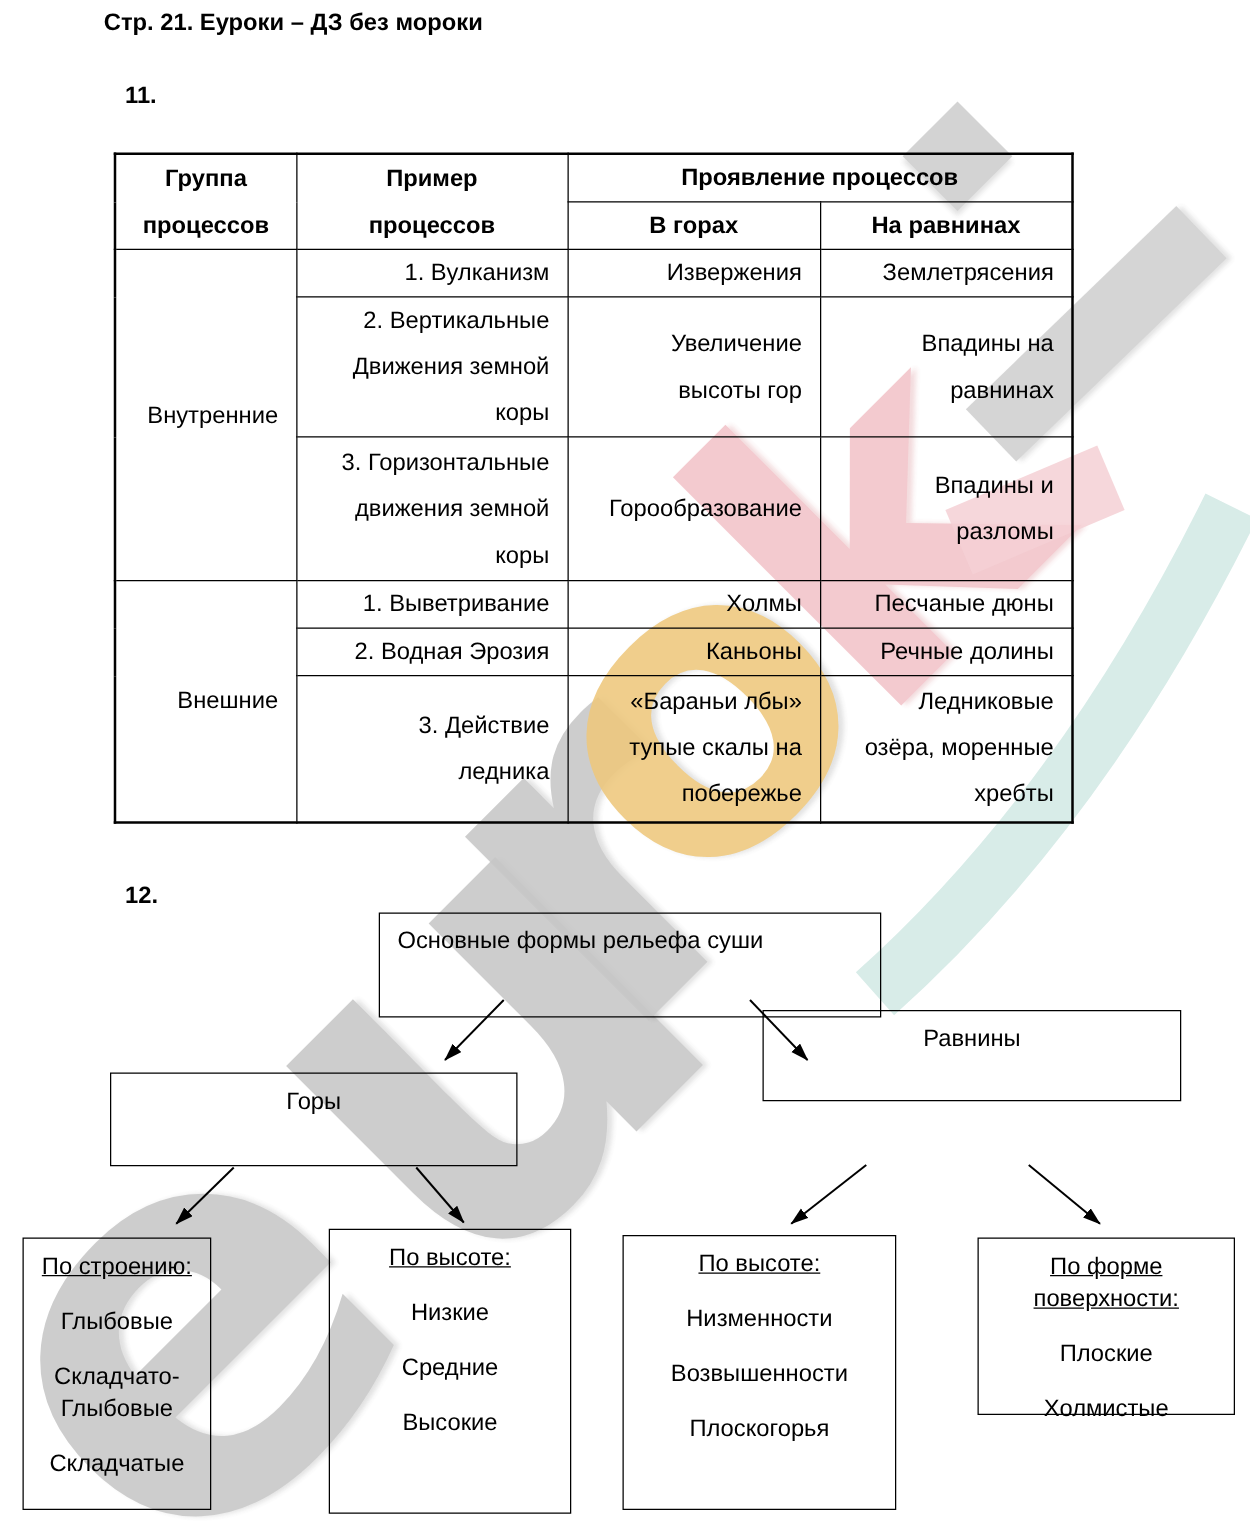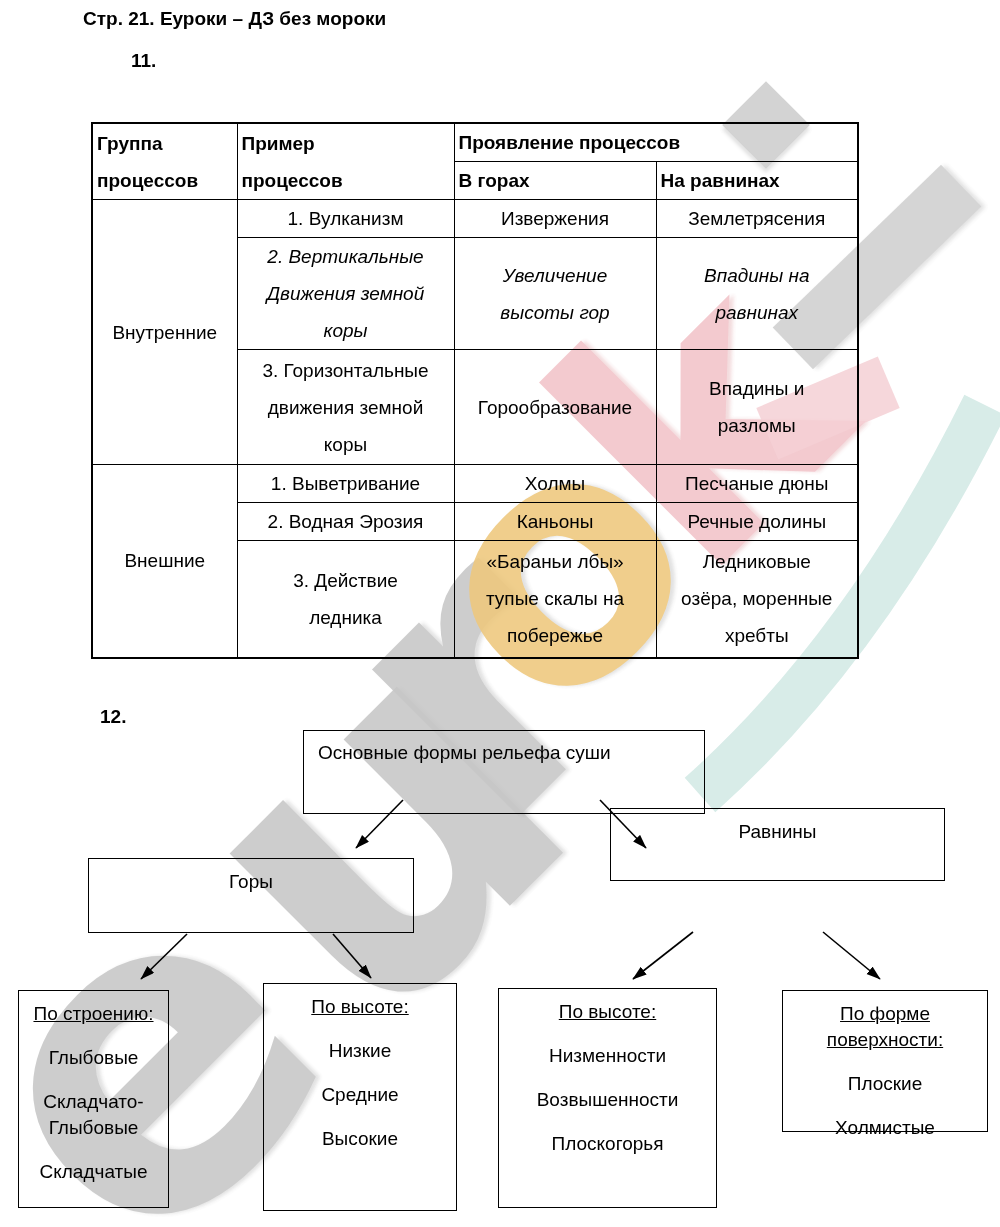--- a/index.html
+++ b/index.html
@@ -42,42 +42,42 @@
     position:absolute;left:762px;top:380px;width:132px;height:56px;
     background:#f5d0d5;transform:rotate(-23deg);opacity:.85;
   }
   .wm-swoosh{position:absolute;left:0;top:0;opacity:.95;}
   
   .page-title{
     position:absolute;left:83px;top:8px;margin:0;
     font-size:19px;font-weight:bold;z-index:2;text-align:center;
   }
   .task-label{position:absolute;font-size:19px;font-weight:bold;z-index:2;}
-  .task-11{left:100px;top:50px;margin-left:31px;}
+  .task-11{left:100px;top:66px;}
   .task-12{left:100px;top:706px;}
   
   .ptable{
     position:absolute;left:91px;top:122px;z-index:2;
     border-collapse:collapse;table-layout:fixed;width:766px;
     font-size:19px;
   }
   .ptable,.ptable th,.ptable td{border:1px solid #000;}
   .ptable{border-width:2px;}
   .ptable th{
-    font-weight:bold;text-align:left;vertical-align:middle;
+    font-weight:bold;text-align:center;vertical-align:middle;
     line-height:37px;white-space:pre-line;padding:0 4px;
     background:transparent;
   }
   .ptable td{
-    text-align:center;vertical-align:middle;
+    text-align:right;vertical-align:middle;
     line-height:37px;white-space:pre-line;padding:0 14px;
     background:transparent;
   }
   tr.h38{height:38px;} tr.h37{height:37px;}
-  tr.h112{height:112px;font-style:italic;} tr.h115{height:115px;} tr.h117{height:117px;}
+  tr.h112{height:112px;} tr.h115{height:115px;} tr.h117{height:117px;}
   
   .diagram{position:absolute;inset:0;z-index:2;}
   .dbox{
     position:absolute;border:1px solid #000;background:transparent;
     font-size:19px;box-sizing:border-box;
   }
   .dbox-root{left:303px;top:730px;width:402px;height:84px;padding:11px 0 0 14px;text-align:left;}
   .dbox-branch{text-align:center;padding-top:12px;}
   .dbox-gory{left:88px;top:858px;width:326px;height:75px;}
   .dbox-ravniny{left:610px;top:808px;width:335px;height:73px;}

